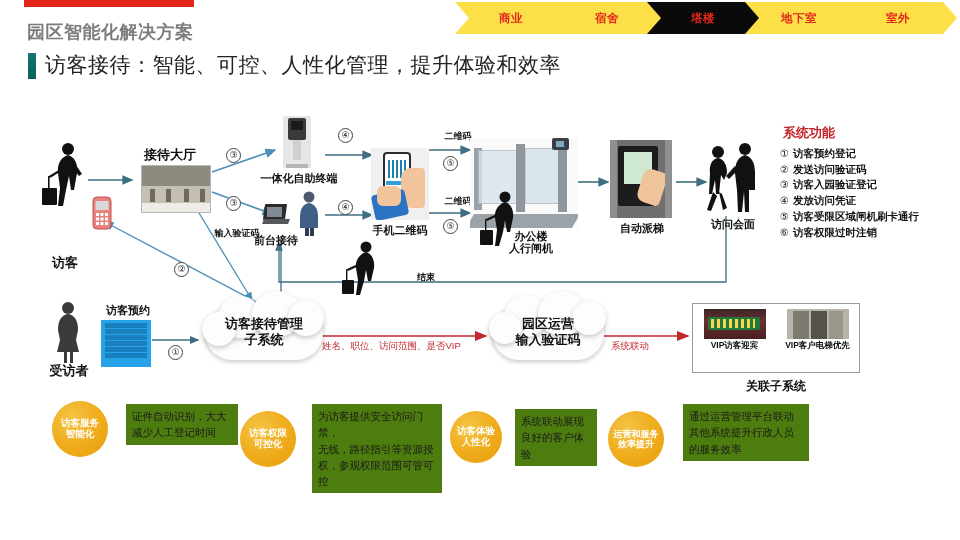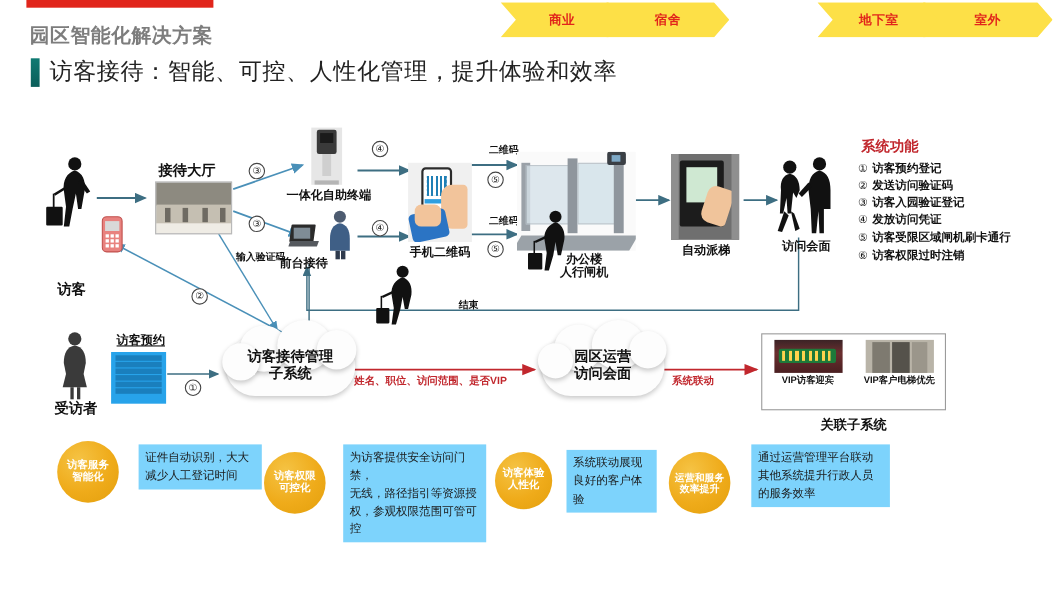--- a/index.html
+++ b/index.html
@@ -78,21 +78,21 @@
   .cloud-label {
     position: absolute; text-align: center; font-weight: bold;
     color: #111; line-height: 1.25; z-index: 5;
   }
 
   
   #wires { position: absolute; left: 0; top: 0; width: 960px; height: 540px; pointer-events: none; }
 
   
   .redtxt {
-    position: absolute; color: #c1272d; font-size: 9.5px; font-weight: bold;
+    position: absolute; color: #c1272d; font-size: 9.5px; font-weight: normal;
     white-space: nowrap;
   }
 
   
   .feat-title {
     position: absolute; left: 783px; top: 124px;
     color: #c1272d; font-size: 13px; font-weight: bold;
   }
   .feat-list { position: absolute; left: 780px; top: 148px; }
   .feat-item {
@@ -119,21 +119,21 @@
 
   
   .benefit-circle {
     position: absolute; border-radius: 50%;
     background: radial-gradient(circle at 35% 30%, #f5c344 0%, #efab1a 55%, #e39f0c 100%);
     display: flex; align-items: center; justify-content: center;
     text-align: center; color: #fff; font-weight: bold;
     line-height: 1.15; z-index: 4;
   }
   .benefit-text {
-    position: absolute; background: #7dd3fc; color: #1a1a1a;
+    position: absolute; background: #4d7c0f; color: #1a1a1a;
     font-size: 10.5px; line-height: 1.55; padding: 4px 6px;
   }
 
   
   .mini-form {
     position: absolute; background: #27a3ea; padding: 3px 4px;
     display: flex; flex-direction: column; gap: 1px;
   }
   .mini-row { height: 5px; background: #1a7fbd; width: 100%; }
 </style>
@@ -143,20 +143,23 @@
 <div id="root">
 
   <div class="red-bar"></div>
 
   <div class="nav">
     <div class="chev first" style="left:0px;  width:112px;">
       <span>商业</span>
     </div>
     <div class="chev" style="left:96px; width:112px;">
       <span>宿舍</span>
+    </div>
+    <div class="chev active" style="left:192px; width:112px;">
+      <span>塔楼</span>
     </div>
     <div class="chev" style="left:288px; width:112px;">
       <span>地下室</span>
     </div>
     <div class="chev" style="left:384px; width:118px;">
       <span>室外</span>
     </div>
   </div>
 
   <div class="slide-title">园区智能化解决方案</div>
@@ -380,21 +383,21 @@
     <g fill="#3a3a3a">
       <circle cx="20" cy="8" r="6"></circle>
       <path d="M20,14 C27,15 30,21 30,30 L28,40 L12,40 L10,30 C10,21 13,15 20,14 Z"></path>
       <path d="M12,40 L28,40 L31,52 L9,52 Z"></path>
       <rect x="16" y="52" width="3" height="11"></rect>
       <rect x="22" y="52" width="3" height="11"></rect>
     </g>
   </svg>
   <div class="lbl lg" style="left: 40px; top: 364px; width: 58px; white-space: pre-line;">受访者</div>
 
-  <div class="lbl md" style="left: 96px; top: 304px; width: 64px; white-space: pre-line; text-decoration: underline;">访客预约</div>
+  <div class="lbl md" style="left: 96px; top: 304px; width: 64px; white-space: pre-line;">访客预约</div>
   <div class="mini-form" style="left:101px; top:320px; width:50px; height:47px;">
     <div class="mini-row"></div>
     <div class="mini-row"></div>
     <div class="mini-row"></div>
     <div class="mini-row"></div>
     <div class="mini-row"></div>
     <div class="mini-row"></div>
   </div>
   <div class="num" style="left:168px; top:345px;">①</div>
   <div class="num" style="left:174px; top:262px;">②</div>
@@ -409,21 +412,21 @@
 子系统</div>
   </div>
 
   <div>
     <div class="cloud" style="left:492px; top:306px; width:112px; height:54px; border-radius:46px;"></div>
     <div class="cloud" style="left:504px; top:295px; width:44px; height:42px;"></div>
     <div class="cloud" style="left:538px; top:291px; width:48px; height:45px;"></div>
     <div class="cloud" style="left:572px; top:301px; width:34px; height:34px;"></div>
     <div class="cloud" style="left:489px; top:312px; width:32px; height:32px;"></div>
     <div class="cloud-label" style="left: 492px; top: 316px; width: 112px; font-size: 13px; white-space: pre-line;">园区运营
-访问会面</div>
+输入验证码</div>
   </div>
 
   <div class="redtxt" style="left:322px; top:340px;">姓名、职位、访问范围、是否VIP</div>
   <div class="redtxt" style="left:611px; top:340px;">系统联动</div>
 
   <div class="relbox">
     <div class="rel-item">
       <div class="rel-thumb" style="background:linear-gradient(180deg,#3b2326 0%,#6b2f2f 40%,#4a1f21 100%);position:relative;">
         <div style="position:absolute;left:4px;top:8px;width:52px;height:13px;background:#1d7a3a;border-radius:2px;"></div>
         <div style="position:absolute;left:7px;top:10px;width:44px;height:9px;background:repeating-linear-gradient(90deg,#ffd34d 0 3px,#1d7a3a 3px 6px);"></div>

